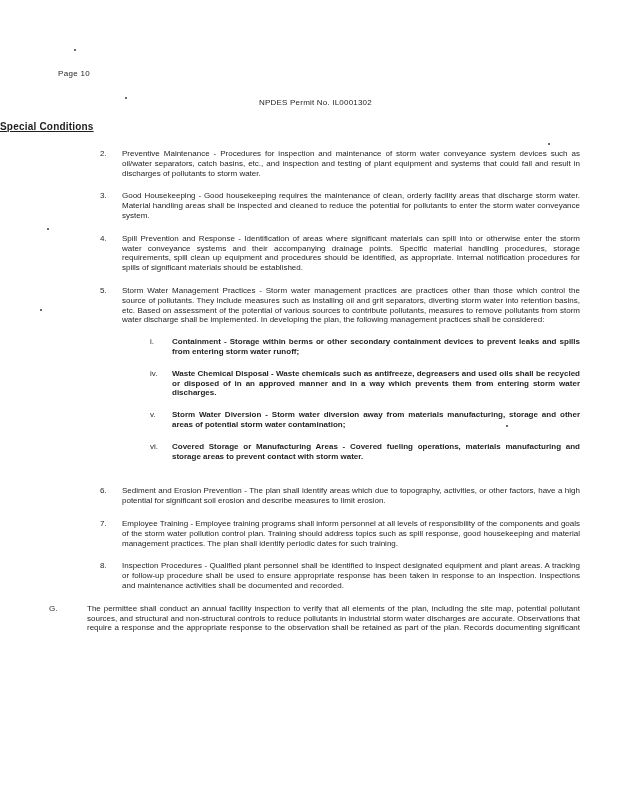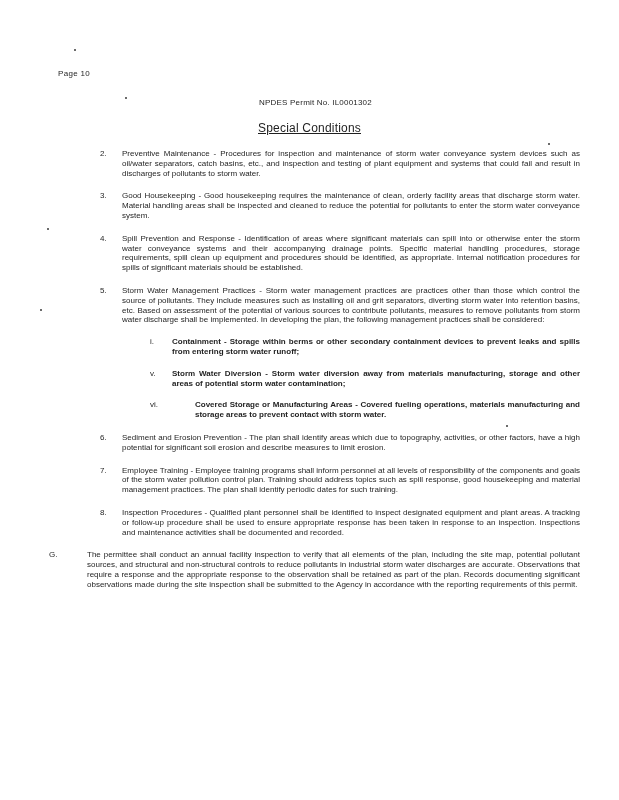--- a/index.html
+++ b/index.html
@@ -25,23 +25,22 @@
     top: 98px;
     text-align: center;
     font-size: 8px;
     letter-spacing: 0.2px;
     padding-left: 12px;
   }
   .doc-title {
     position: absolute;
     left: 0; right: 0;
     top: 121px;
-    text-align: center;
-    font-size: 12px;
-    font-weight: normal;
+    font-size: 10px;
+    font-weight: bold;
     text-decoration: underline;
     letter-spacing: 0.2px;
   }
   .body-wrap {
     position: absolute;
     top: 149px;
     left: 0;
     right: 39px;
     font-size: 8px;
     line-height: 9.8px;
@@ -60,21 +59,21 @@
     text-align: justify;
   }
   .subitems {
     margin-top: 12px;
   }
   .subitem {
     display: flex;
     margin-left: 28px;
     margin-bottom: 12px;
   }
-  .subitem:last-child { margin-bottom: 0; gap: 23px; }
+  .subitem:last-child { margin-bottom: 12px; }
   .subitem .num {
     flex: none;
     width: 22px;
   }
   .subitem .txt {
     flex: 1;
     text-align: justify;
     font-weight: bold;
   }
   .gsection {
@@ -127,20 +126,24 @@
     <div class="item">
       <div class="num">5.</div>
       <div class="txt">
         <span>Storm Water Management Practices - Storm water management practices are practices other than those which control the source of pollutants.  They include measures such as installing oil and grit separators, diverting storm water into retention basins, etc.  Based on assessment of the potential of various sources to contribute pollutants, measures to remove pollutants from storm water discharge shall be implemented.  In developing the plan, the following management practices shall be considered:</span>
         <div class="subitems">
           <div class="subitem">
             <div class="num">i.</div>
             <div class="txt">Containment - Storage within berms or other secondary containment devices to prevent leaks and spills from entering storm water runoff;</div>
           </div>
           <div class="subitem">
+            <div class="num">iv.</div>
+            <div class="txt">Waste Chemical Disposal - Waste chemicals such as antifreeze, degreasers and used oils shall be recycled or disposed of in an approved manner and in a way which prevents them from entering storm water discharges.</div>
+          </div>
+          <div class="subitem">
             <div class="num">v.</div>
             <div class="txt">Storm Water Diversion - Storm water diversion away from materials manufacturing, storage and other areas of potential storm water contamination;</div>
           </div>
           <div class="subitem">
             <div class="num">vi.</div>
             <div class="txt">Covered Storage or Manufacturing Areas - Covered fueling operations, materials manufacturing and storage areas to prevent contact with storm water.</div>
           </div>
         </div>
       </div>
     </div>

